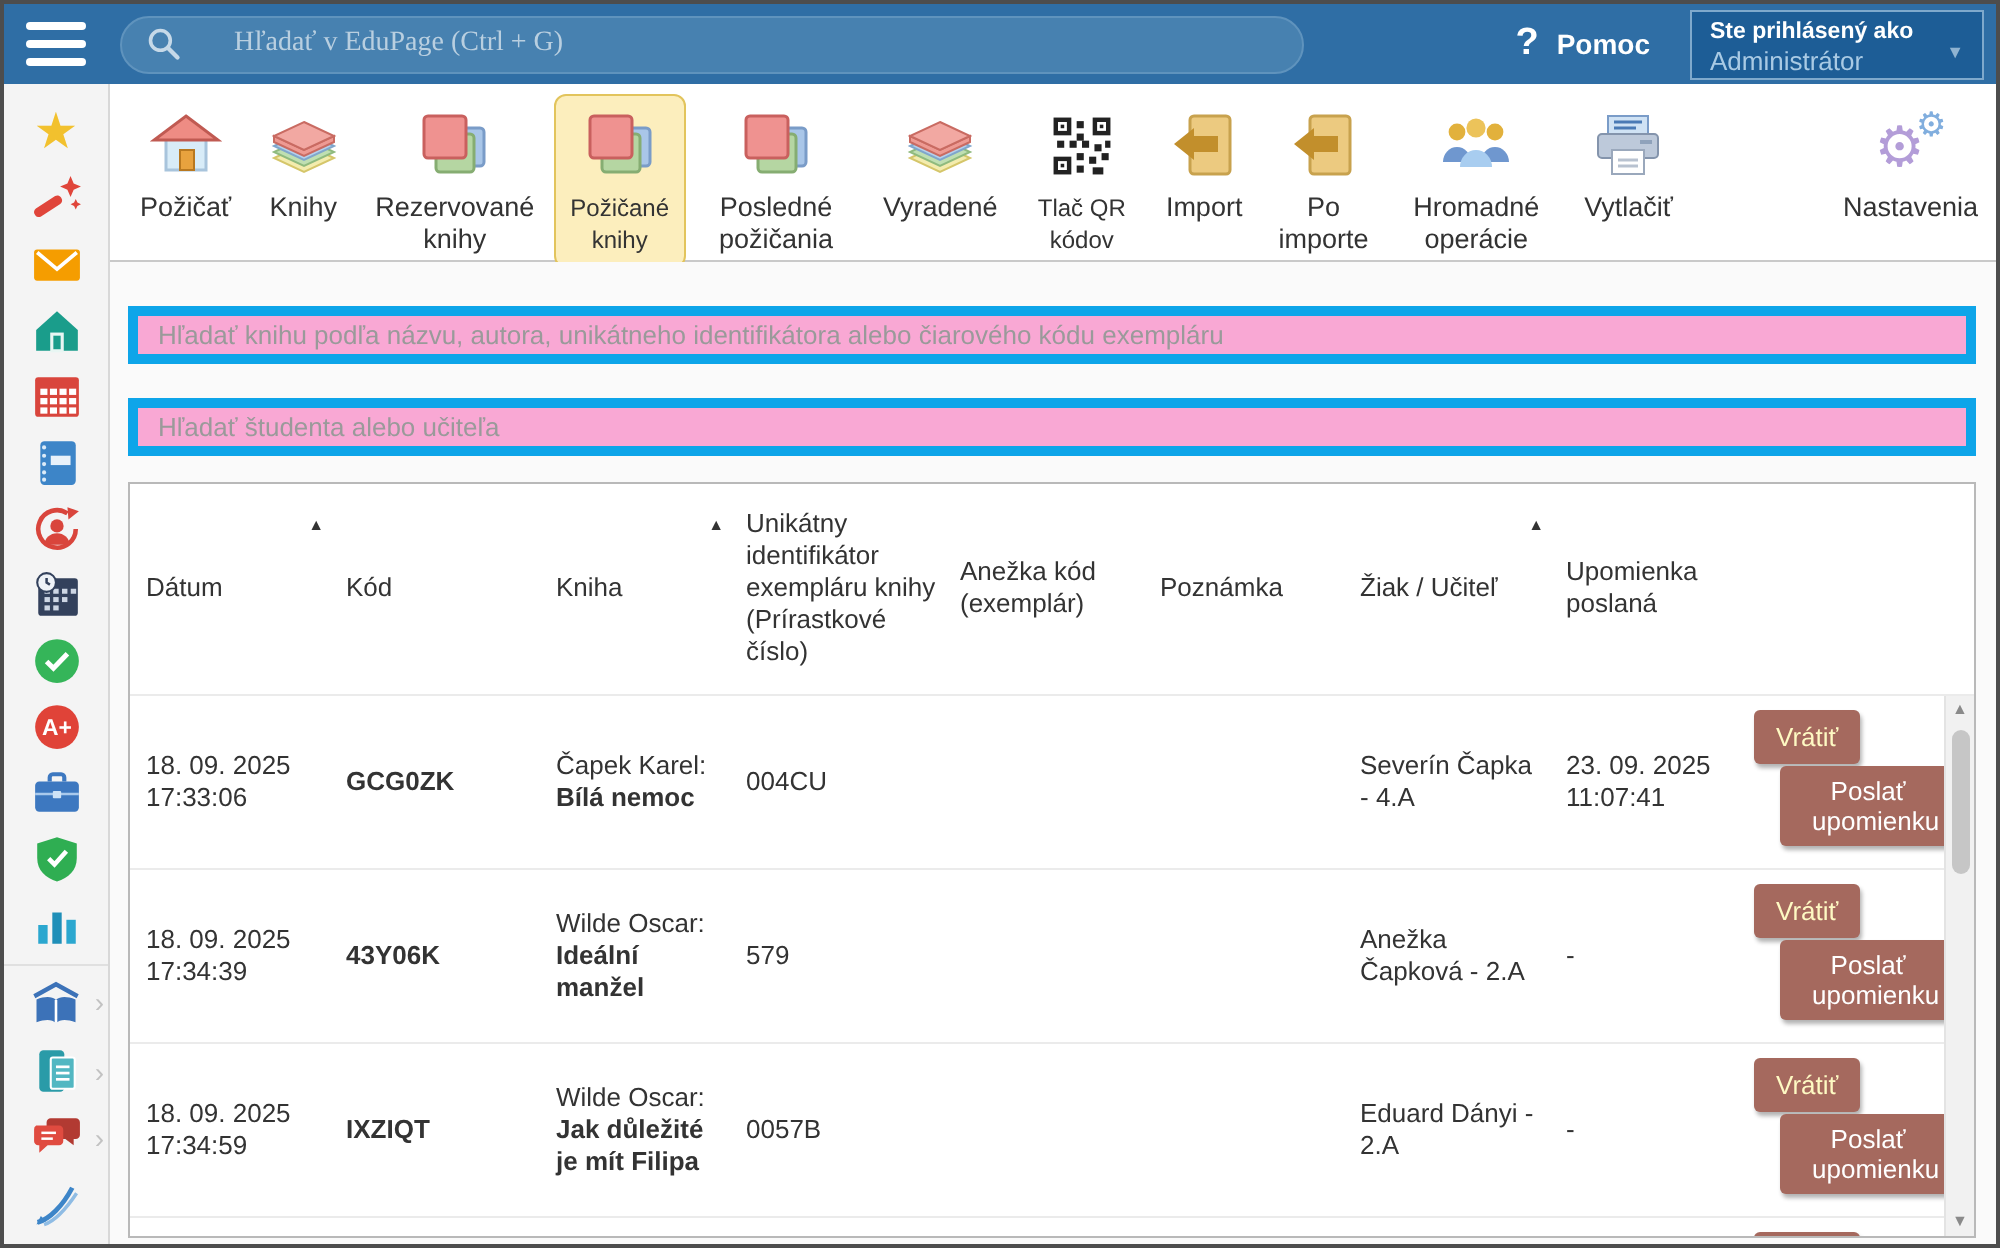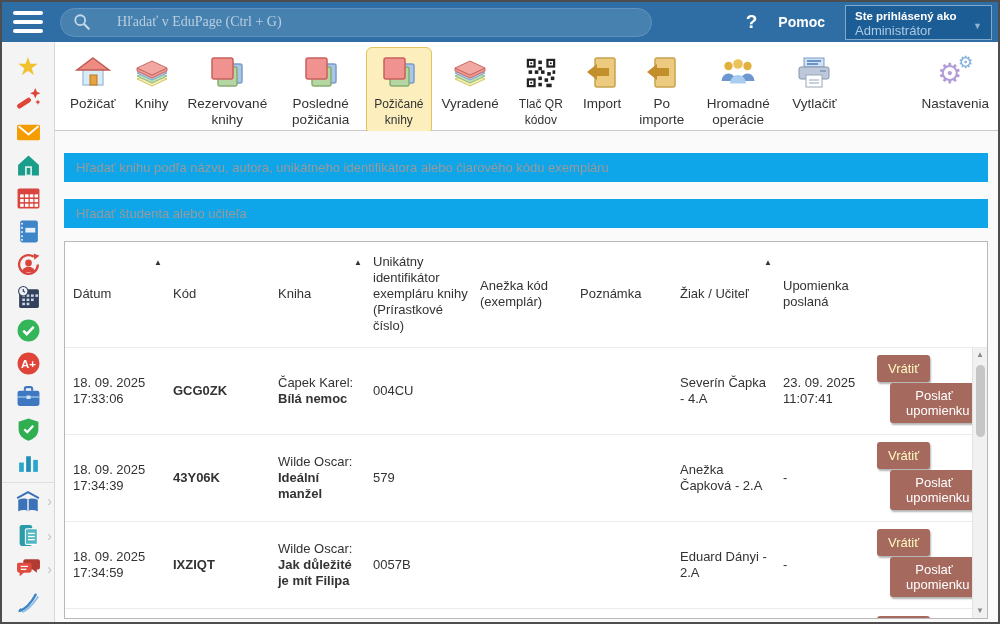--- a/index.html
+++ b/index.html
@@ -10,21 +10,21 @@
   .topbar { height:40px; background:#2f6ea5; display:flex; align-items:center; flex-shrink:0; }
   .hamburger { width:30px; height:22px; margin-left:11px; display:flex; flex-direction:column; justify-content:space-between; cursor:pointer; }
   .hamburger span { display:block; height:4px; background:#fff; border-radius:2px; }
   .searchbox { margin-left:17px; width:592px; height:29px; background:#4781b0; border:1px solid #5f93bd; border-radius:15px; display:flex; align-items:center; padding:0 12px; }
   .searchbox svg { flex-shrink:0; }
   .searchbox input { background:transparent; border:none; outline:none; color:#dcebf5; font-size:14px; margin-left:26px; width:100%; font-family:Liberation Serif, serif; }
   .searchbox input::placeholder { color:#b9cfe0; }
   .tb-spacer { flex:1; }
   .help { display:flex; align-items:center; color:#fff; font-weight:bold; cursor:pointer; margin-right:20px; }
   .help .qmark { font-size:19px; margin-right:9px; }
-  .help .hlabel { font-size:14px;margin-left:12px; }
+  .help .hlabel { font-size:14px; }
   .userbox { width:147px; height:35px; background:#1d5d96; border:1px solid #7fa9cc; margin-right:6px; padding:3px 9px; position:relative; cursor:pointer; }
   .userbox .u1 { color:#fff; font-size:11.5px; font-weight:bold; line-height:14px; }
   .userbox .u2 { color:#a9cae4; font-size:13px; line-height:15px; }
   .userbox .caret { position:absolute; right:9px; bottom:8px; font-size:9px; color:#8fb3d1; }
 
   
   .frame-body { flex:1; display:flex; min-height:0; }
   .sidebar { width:53px; background:#f4f4f4; border-right:1px solid #d8d8d8; padding-top:8px; overflow:hidden; flex-shrink:0; }
   .side-item { height:33px; display:flex; align-items:center; justify-content:center; position:relative; cursor:pointer; }
   .side-item.divider { border-top:1px solid #e0e0e0; margin-top:3px; padding-top:3px; height:37px; }
@@ -39,21 +39,21 @@
   .tool { display:flex; flex-direction:column; align-items:center; padding:5px 7px; margin:0 1px; border:1px solid transparent; border-radius:6px; cursor:pointer; max-width:100px; }
   .tool.selected { background:#fceebd; border-color:#e2c45c; }
   .tool.spacer { margin-left:68px; }
   .tool-icon { height:40px; display:flex; align-items:center; justify-content:center; }
   .tool-label { font-size:13.5px; color:#333; text-align:center; line-height:16px; margin-top:3px; white-space:pre-line; }
   .tool.selected .tool-label { font-size:12px; }
   .tool.small .tool-label { font-size:12px; }
 
   
   .content { flex:1; background:#fafafa; padding:0 10px 0 9px; min-height:0; }
-  .filter-input { display:block; width:100%; height:29px; border:2px solid #0ea5e9; background:#0ea5e9; padding:0 10px; font-size:13px; color:#333; font-family:"Liberation Sans",sans-serif; outline:none; }
+  .filter-input { display:block; width:100%; height:29px; border:5px solid #0ea5e9; background:#f9a8d4; padding:0 10px; font-size:13px; color:#333; font-family:"Liberation Sans",sans-serif; outline:none; }
   .filter-input::placeholder { color:#9a9a9a; }
   .filter-input.first { margin-top:22px; }
   .filter-input.second { margin-top:17px; }
 
   .table-wrap { margin-top:13px; height:378px; background:#fff; border:1px solid #b9b9b9; position:relative; overflow:hidden; }
   table { width:100%; border-collapse:collapse; table-layout:fixed; font-size:13px; color:#333; }
   thead th { height:105px; vertical-align:middle; text-align:left; font-weight:normal; padding:0 4px 0 8px; position:relative; line-height:16px; }
   thead th .sort { position:absolute; top:13px; right:3px; font-size:8px; color:#333; }
   tbody tr { height:87px; }
   tbody tr td { vertical-align:middle; padding:6px 4px 6px 8px; border-top:1px solid #ebebeb; line-height:16px; overflow:hidden; }
@@ -356,40 +356,40 @@
             <span class="tool-icon">
               <svg viewBox="0 0 36 36" width="36" height="36">
                 <rect x="14" y="9" width="19" height="19" rx="2" fill="#a9c6e8" stroke="#7a9cc8" stroke-width="1.5"></rect>
                 <rect x="9" y="12" width="19" height="19" rx="2" fill="#b5d6a2" stroke="#86ad72" stroke-width="1.5"></rect>
                 <rect x="3" y="3" width="21" height="21" rx="2" fill="#ef9290" stroke="#c9605e" stroke-width="1.5"></rect>
               </svg>
             </span>
             <span class="tool-label">Rezervované knihy</span>
           </div>
 
-          <div class="tool">
+          <div class="tool selected">
             <span class="tool-icon">
               <svg viewBox="0 0 36 36" width="36" height="36">
                 <rect x="14" y="9" width="19" height="19" rx="2" fill="#a9c6e8" stroke="#7a9cc8" stroke-width="1.5"></rect>
                 <rect x="9" y="12" width="19" height="19" rx="2" fill="#b5d6a2" stroke="#86ad72" stroke-width="1.5"></rect>
                 <rect x="3" y="3" width="21" height="21" rx="2" fill="#ef9290" stroke="#c9605e" stroke-width="1.5"></rect>
               </svg>
             </span>
-            <span class="tool-label">Posledné požičania</span>
-          </div>
-
-          <div class="tool selected">
+            <span class="tool-label">Požičané knihy</span>
+          </div>
+
+          <div class="tool">
             <span class="tool-icon">
               <svg viewBox="0 0 36 36" width="36" height="36">
                 <rect x="14" y="9" width="19" height="19" rx="2" fill="#a9c6e8" stroke="#7a9cc8" stroke-width="1.5"></rect>
                 <rect x="9" y="12" width="19" height="19" rx="2" fill="#b5d6a2" stroke="#86ad72" stroke-width="1.5"></rect>
                 <rect x="3" y="3" width="21" height="21" rx="2" fill="#ef9290" stroke="#c9605e" stroke-width="1.5"></rect>
               </svg>
             </span>
-            <span class="tool-label">Požičané knihy</span>
+            <span class="tool-label">Posledné požičania</span>
           </div>
 
           <div class="tool">
             <span class="tool-icon">
               <svg viewBox="0 0 36 36" width="36" height="36">
                 <polygon points="18,17 33,24 18,31 3,24" fill="#f3ecae" stroke="#d5c66a"></polygon>
                 <polygon points="18,14 33,21 18,28 3,21" fill="#bfdfb2" stroke="#8fba7e"></polygon>
                 <polygon points="18,11 33,18 18,25 3,18" fill="#b4d0ec" stroke="#7fa6cc"></polygon>
                 <polygon points="3,13 18,20 33,13 33,16 18,23 3,16" fill="#ee9a93" stroke="#c96b62"></polygon>
                 <polygon points="18,6 33,13 18,20 3,13" fill="#f2a8a2" stroke="#c96b62"></polygon>

